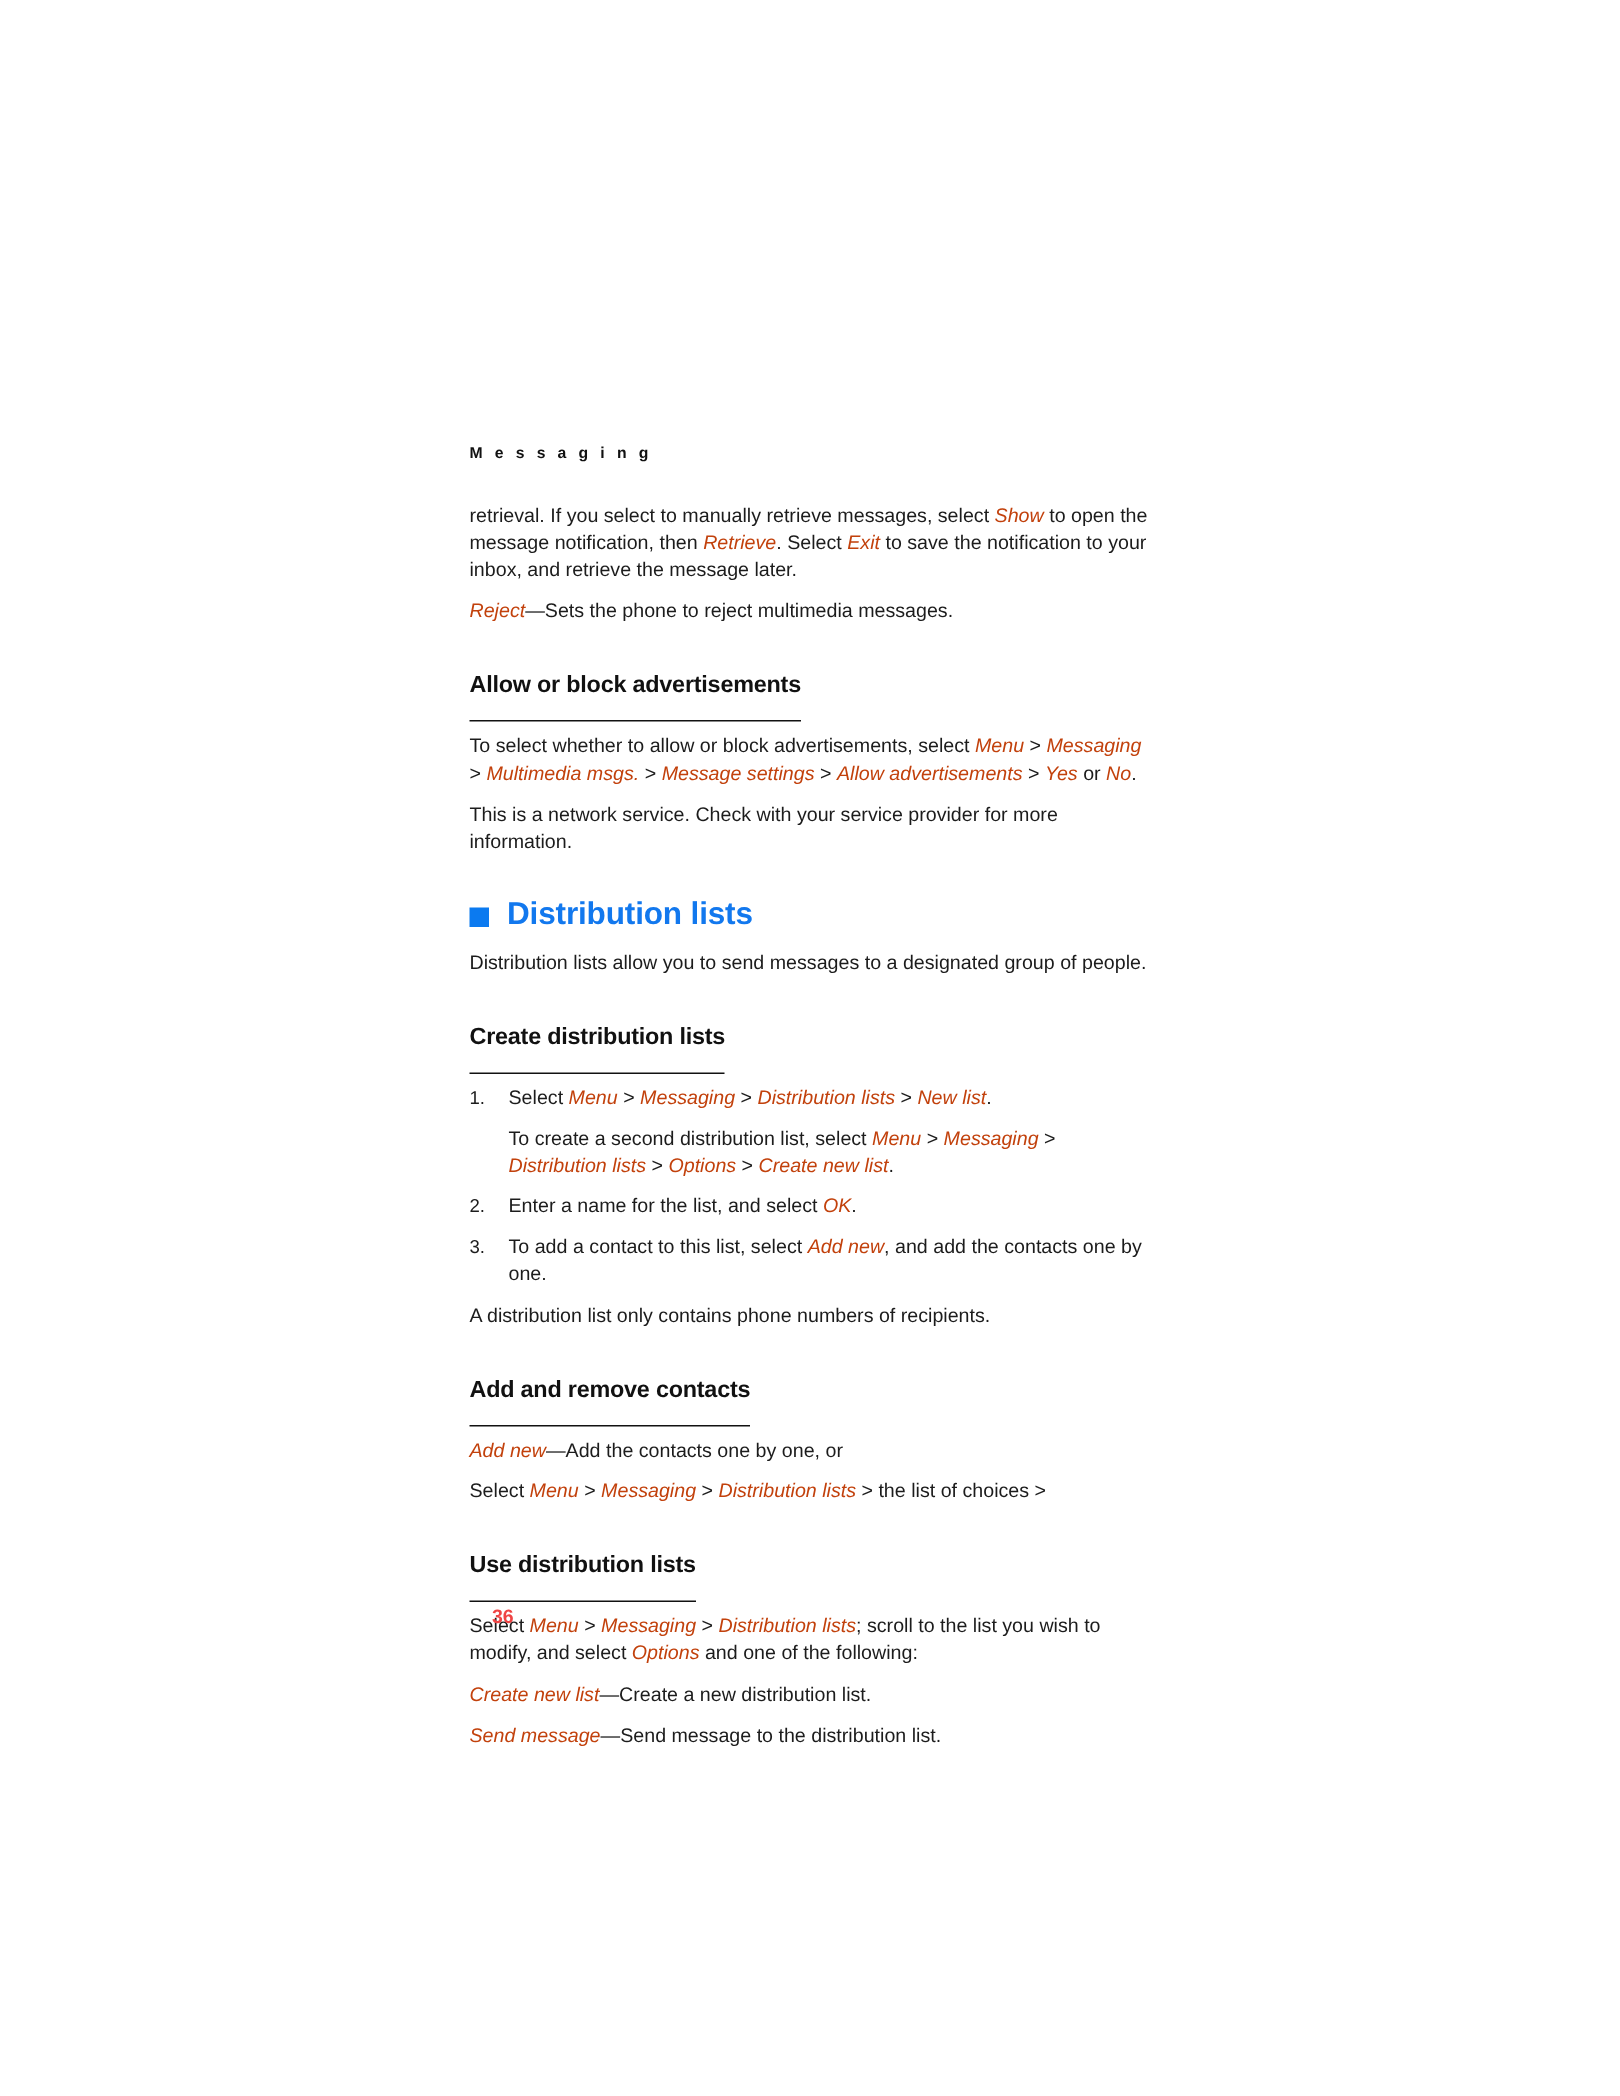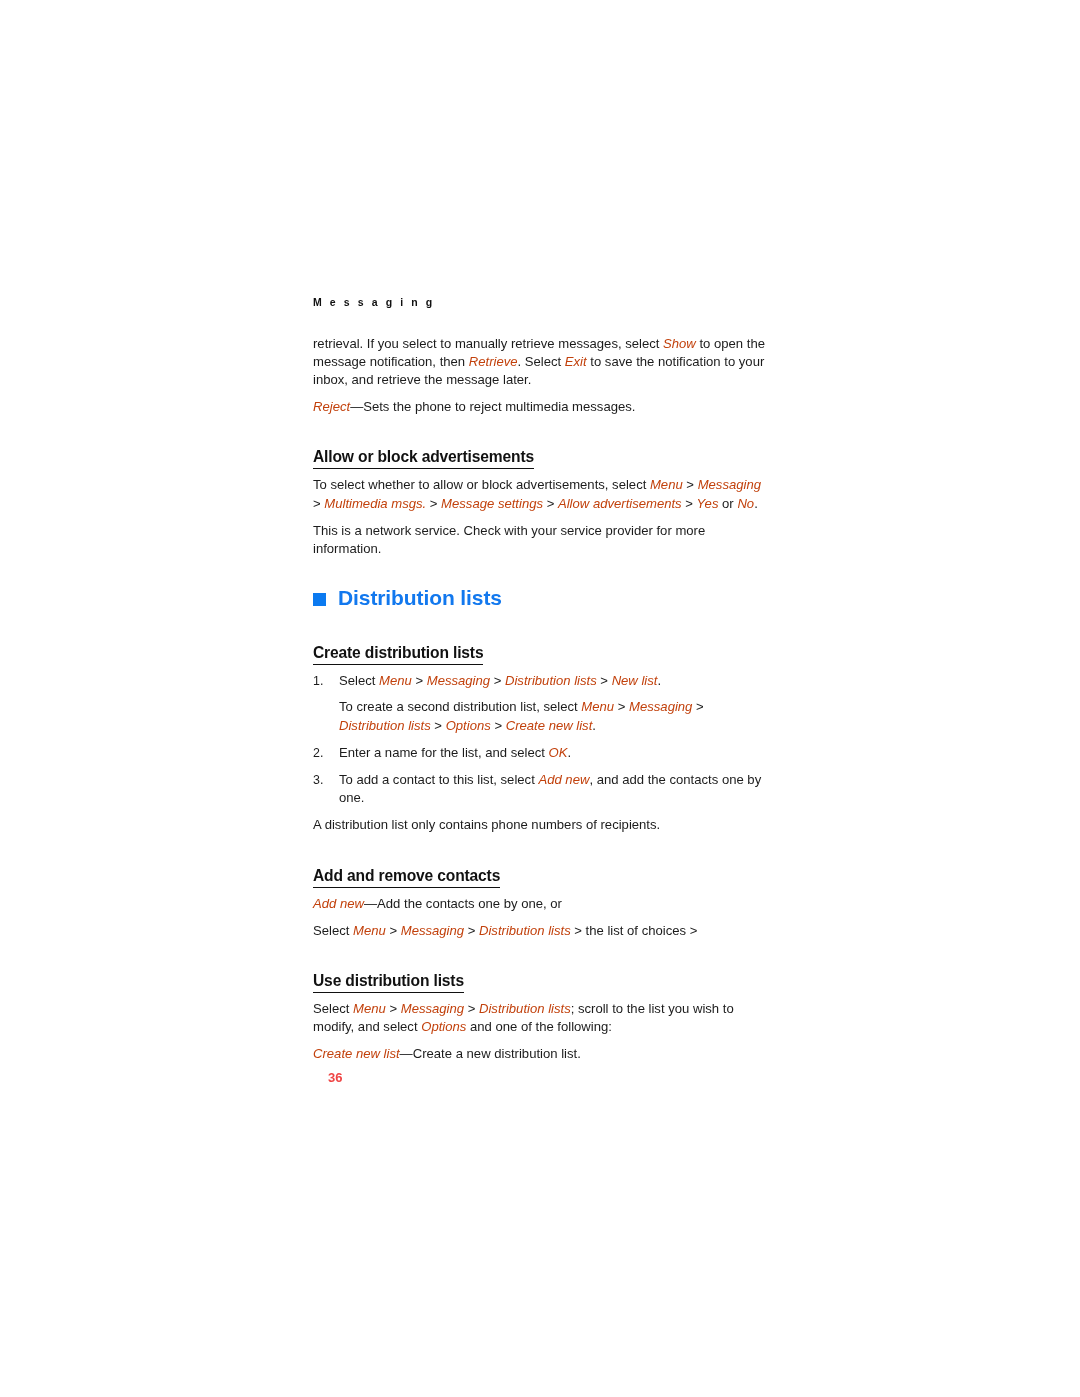--- a/index.html
+++ b/index.html
@@ -84,21 +84,21 @@
   }
 
   h3.sub-heading {
     font-size: 15.6px;
     line-height: 20px;
     font-weight: 700;
     color: #111111;
     margin: 22px 0 7px 0;
     display: inline-block;
     border-bottom: 1.6px solid #111111;
-    padding-bottom: 1px;
+    padding-bottom: 13px;
     letter-spacing: -0.15px;
   }
 
   .heading-wrap {
     margin: 0;
     padding: 0;
   }
 
   ol.steps {
     list-style: none;
@@ -160,20 +160,21 @@
 
     <p class="body"><span>To select whether to allow or block advertisements, select </span><span class="ui">Menu</span><span class="gt"> &gt; </span><span class="ui">Messaging</span><span class="gt"> &gt; </span><span class="ui">Multimedia msgs.</span><span class="gt"> &gt; </span><span class="ui">Message settings</span><span class="gt"> &gt; </span><span class="ui">Allow advertisements</span><span class="gt"> &gt; </span><span class="ui">Yes</span><span> or </span><span class="ui">No</span><span>.</span></p>
 
     <p class="body">This is a network service. Check with your service provider for more information.</p>
 
     <h2 class="section-title">
       <span class="square-bullet"></span>
       <span>Distribution lists</span>
     </h2>
 
+    <p class="body">Distribution lists allow you to send messages to a designated group of people.</p>
 
     <div class="heading-wrap">
       <h3 class="sub-heading">Create distribution lists</h3>
     </div>
 
     <ol class="steps">
       <li>
         <span class="num">1.</span><span>Select </span><span class="ui">Menu</span><span class="gt"> &gt; </span><span class="ui">Messaging</span><span class="gt"> &gt; </span><span class="ui">Distribution lists</span><span class="gt"> &gt; </span><span class="ui">New list</span><span>.</span>
         <span class="step-extra"><span>To create a second distribution list, select </span><span class="ui">Menu</span><span class="gt"> &gt; </span><span class="ui">Messaging</span><span class="gt"> &gt; </span><span class="ui">Distribution lists</span><span class="gt"> &gt; </span><span class="ui">Options</span><span class="gt"> &gt; </span><span class="ui">Create new list</span><span>.</span></span>
       </li>
@@ -197,18 +198,19 @@
 
 
     <div class="heading-wrap">
       <h3 class="sub-heading">Use distribution lists</h3>
     </div>
 
     <p class="body"><span>Select </span><span class="ui">Menu</span><span class="gt"> &gt; </span><span class="ui">Messaging</span><span class="gt"> &gt; </span><span class="ui">Distribution lists</span><span>; scroll to the list you wish to modify, and select </span><span class="ui">Options</span><span> and one of the following:</span></p>
 
     <p class="body"><span class="ui">Create new list</span><span>—Create a new distribution list.</span></p>
 
+    <p class="body"><span class="ui">Send message</span><span>—Send message to the distribution list.</span></p>
 
   </div>
 
   <div class="page-number">36</div>
 
 </div>
 
 </body></html>

